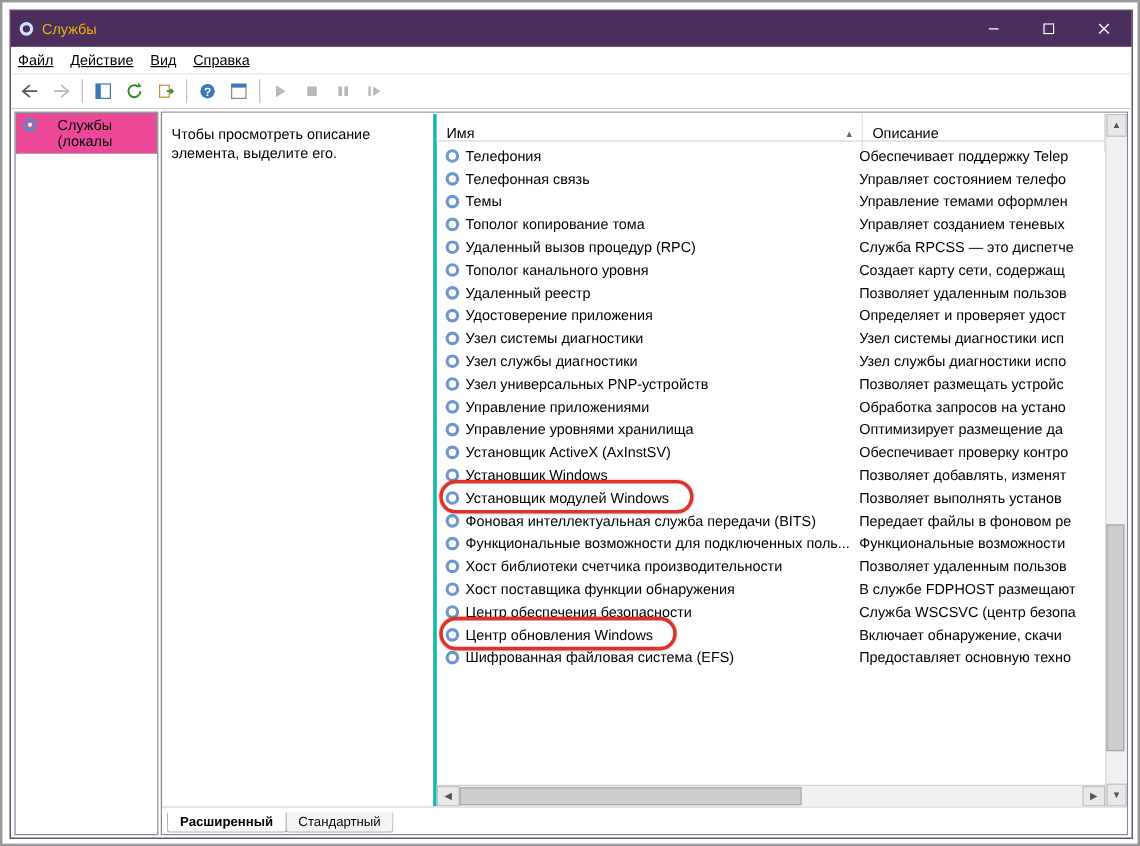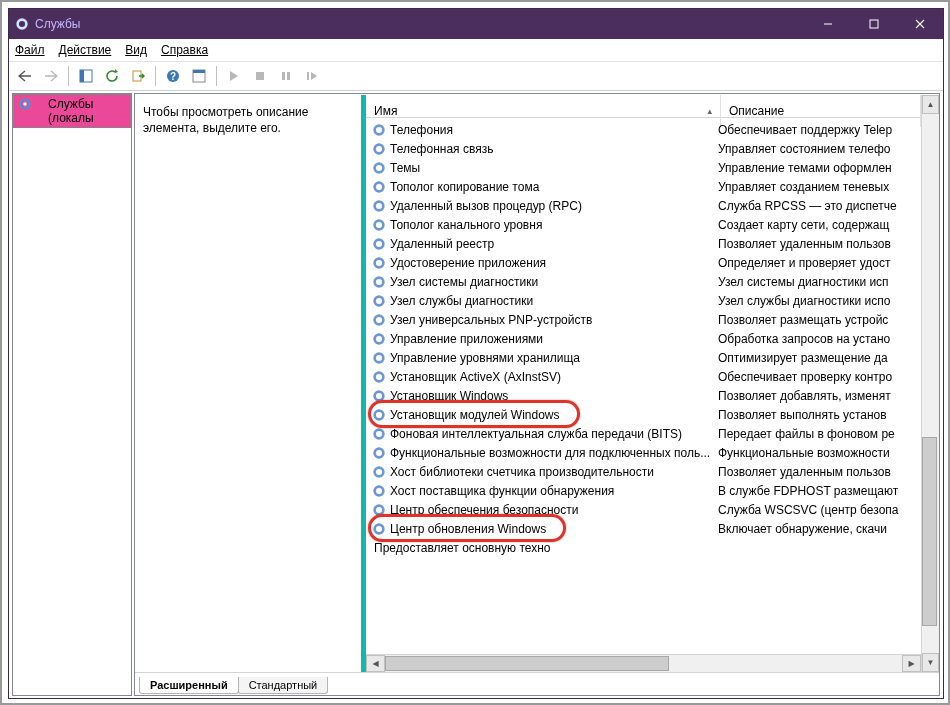--- a/index.html
+++ b/index.html
@@ -1,35 +1,35 @@
 <!DOCTYPE html>
 <html><head>
 <meta charset="utf-8">
 <style>
 html,body{margin:0;padding:0;font-family:"Segoe UI",Tahoma,sans-serif;font-size:12px;background:#fff;color:#000}
 .frame{width:950px;height:705px;box-sizing:border-box;border:2px solid #999;padding:6px;position:relative}
 .window{width:100%;height:100%;border:1px solid #3a2a4a;display:flex;flex-direction:column;background:#fff}
-.titlebar{height:30px;background:#4b2e5e;display:flex;align-items:center;color:#c4b5fd}
+.titlebar{height:30px;background:#4b2e5e;display:flex;align-items:center;color:#eab308}
 .titlebar .icon{margin:0 6px}
 .titlebar .title{flex:1;font-size:12px}
 .titlebar .btns{display:flex;height:100%}
 .titlebar .btn{width:46px;display:flex;align-items:center;justify-content:center;color:#fff;cursor:pointer}
 .menubar{height:22px;display:flex;align-items:center;padding:0 6px;gap:14px;border-bottom:1px solid #e5e5e5}
 .menubar span{cursor:default}
 .menubar span u{}
 .toolbar{height:28px;display:flex;align-items:center;padding:0 4px;border-bottom:1px solid #d0d0d0;gap:2px}
 .tb-btn{width:22px;height:22px;display:flex;align-items:center;justify-content:center;border:1px solid transparent;border-radius:2px}
 .tb-sep{width:1px;height:20px;background:#c0c0c0;margin:0 3px}
 .body{flex:1;display:flex;min-height:0}
 .tree{width:118px;border:1px solid #828790;margin:2px 1px 2px 3px;background:#fff;overflow:hidden}
 .tree-item{display:flex;align-items:flex-start;padding:2px 4px;gap:16px;background:#ec4899;border:1px dotted #888}
 .right{flex:1;margin:2px 3px 2px 1px;border:1px solid #828790;display:flex;flex-direction:column;min-width:0}
 .subhdr{height:22px;background:linear-gradient(#c9d8ee,#a8bad9);display:flex;align-items:center;padding:0 6px;gap:6px;border-bottom:1px solid #7a8aaa;color:#000}
 .view{flex:1;display:flex;min-height:0;border-top:1px solid #fff}
-.desc{width:210px;padding:10px 8px;border-right:5px solid #14b8a6;font-size:12px;line-height:1.3}
+.desc{width:210px;padding:10px 8px;border-right:3px solid #14b8a6;font-size:12px;line-height:1.3}
 .listwrap{flex:1;display:flex;flex-direction:column;min-width:0}
 .cols{height:22px;display:flex;border-bottom:1px solid #d4d4d4;background:#fff}
 .col{display:flex;align-items:center;padding:16px 8px;border-right:1px solid #e0e0e0;font-size:12px;position:relative}
 .col.c1{width:338px}
 .col.c2{flex:1}
 .col .sort{margin-left:auto;font-size:9px;color:#666}
 .rows{flex:1;overflow:hidden;position:relative}
 .row{display:flex;align-items:flex-end;height:19px;font-size:12px;white-space:nowrap}
 .row .c-name{width:338px;display:flex;align-items:center;gap:4px;padding-left:6px;overflow:hidden;text-overflow:ellipsis}
 .row .c-desc{flex:1;padding-left:8px;overflow:hidden;text-overflow:ellipsis}
@@ -446,20 +446,29 @@
                             <circle cx="8" cy="8" r="5" fill="none" stroke="#6d98cf" stroke-width="3"></circle>
                             <circle cx="8" cy="8" r="1.8" fill="#fff"></circle>
                           </svg>
                         </span>
                         <span>Центр обновления Windows</span>
                       </div>
                       <div class="c-desc">Включает обнаружение, скачи</div>
                     </div>
                     <div class="highlight" style="top: 396px; left: 2px; height: 22px; width: 192.4px;"></div>
                     <div class="row">
+                      <div class="c-name">
+                        <span>
+                          <svg class="gear" viewBox="0 0 16 16">
+                            <circle cx="8" cy="8" r="5" fill="none" stroke="#6d98cf" stroke-width="3"></circle>
+                            <circle cx="8" cy="8" r="1.8" fill="#fff"></circle>
+                          </svg>
+                        </span>
+                        <span>Шифрованная файловая система (EFS)</span>
+                      </div>
                       <div class="c-desc">Предоставляет основную техно</div>
                     </div>
                   </div>
               <div class="hscroll">
                 <div class="arr">◀</div>
                 <div class="track">
                       <div class="thumb"></div>
                     </div>
                 <div class="arr">▶</div>
               </div>

